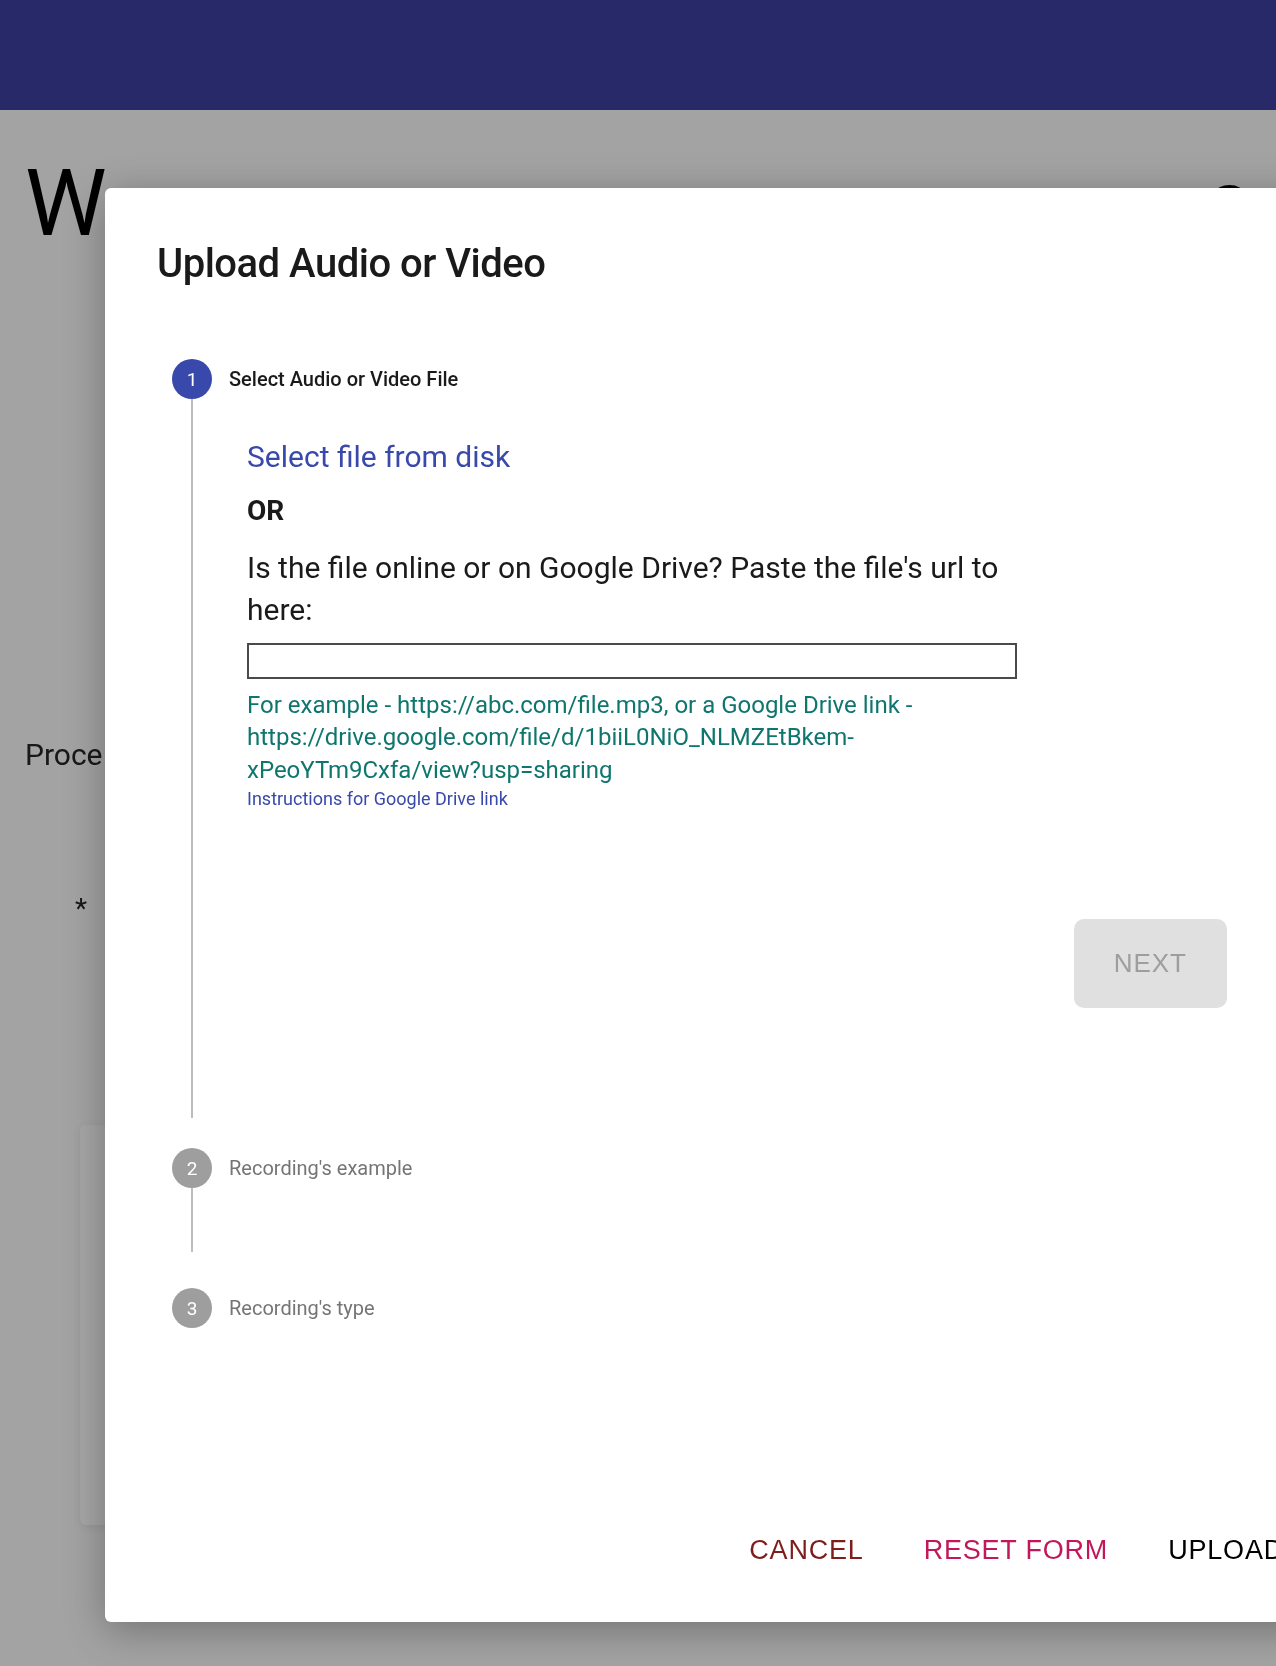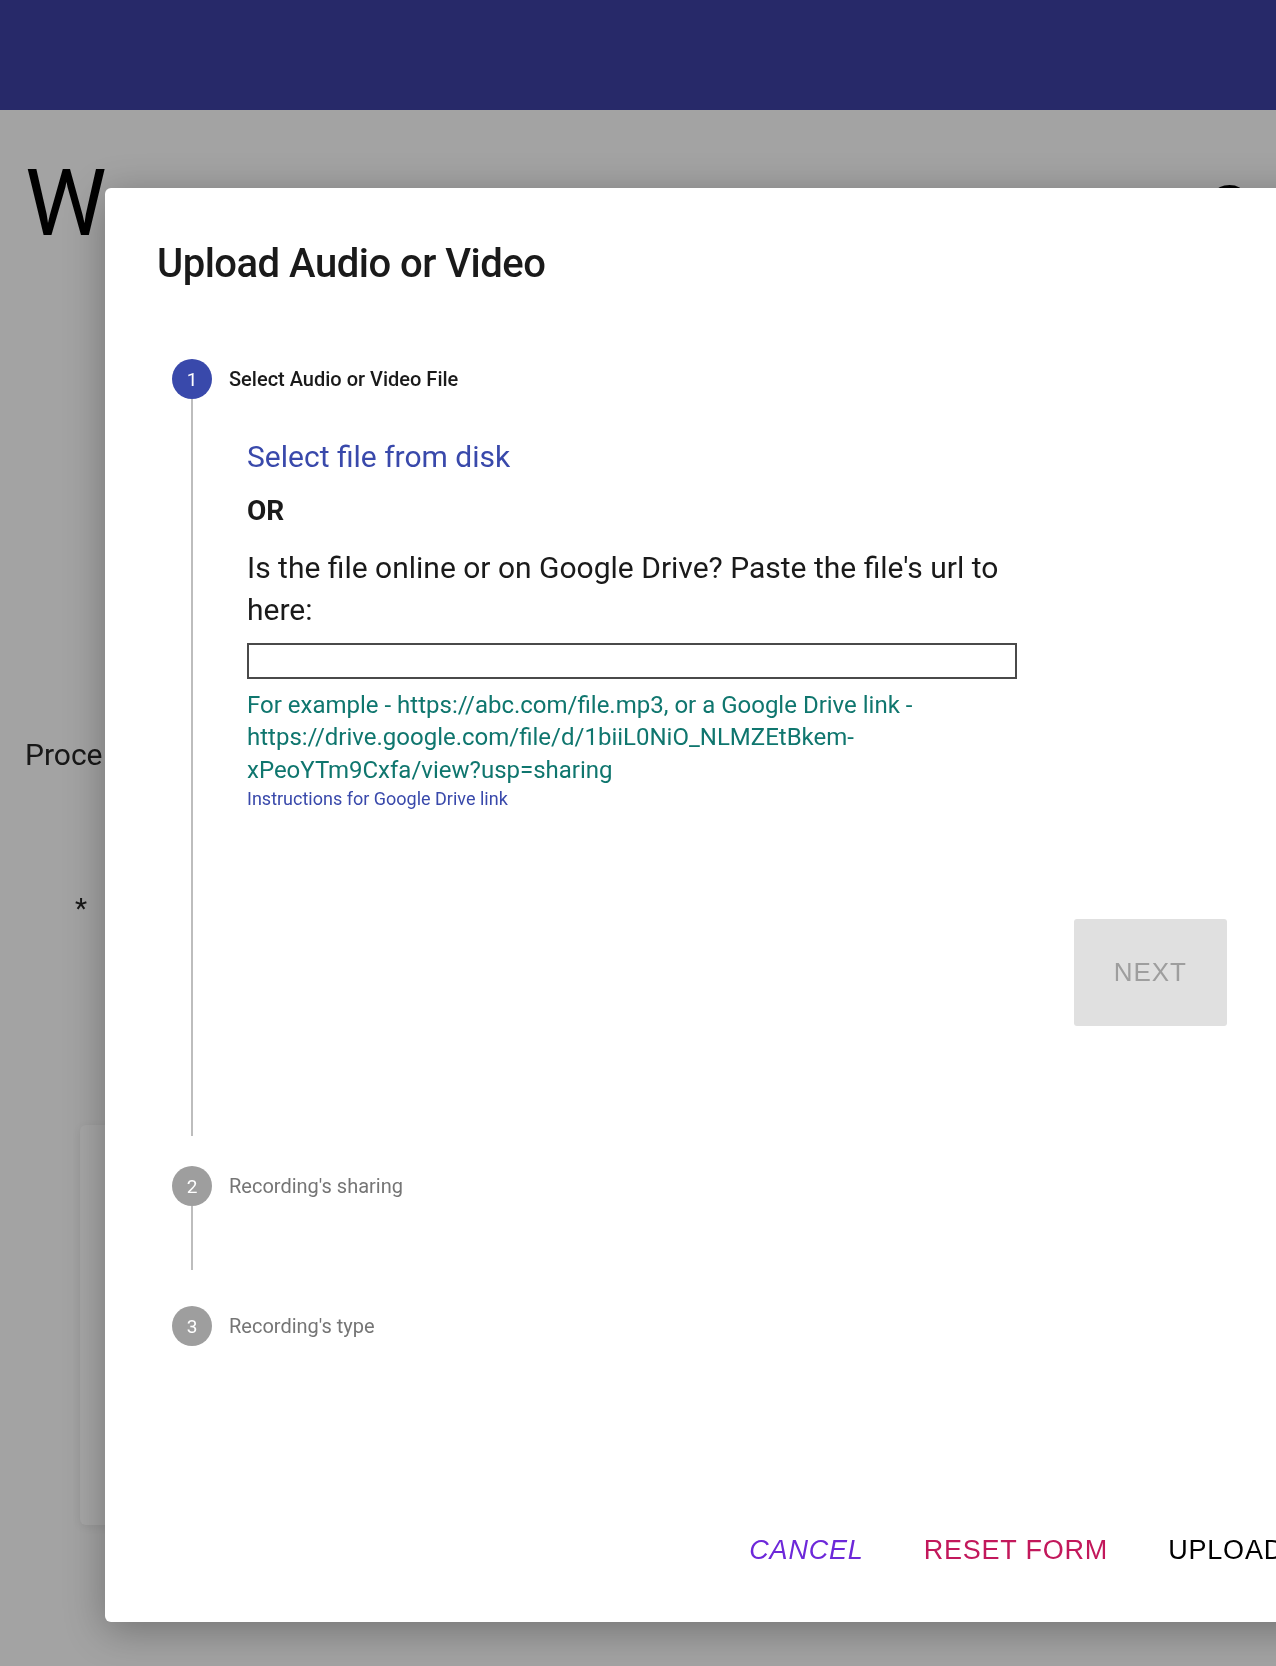--- a/index.html
+++ b/index.html
@@ -196,22 +196,22 @@
       margin-top: 110px;
       padding-right: 45px;
     }
     .next-button {
       background: #e0e0e0;
       color: #9e9e9e;
       border: none;
       font-size: 26px;
       font-weight: 500;
       letter-spacing: 1px;
-      padding: 38px 40px;
-      border-radius: 3px;
+      padding: 29px 40px;
+      border-radius: 10px;
       cursor: not-allowed;
     }
     .step-gap {
       height: 70px;
     }
     .step2 {
       margin-top: 70px;
     }
     .step3 {
       margin-top: 100px;
@@ -225,22 +225,21 @@
     .action-btn {
       background: none;
       border: none;
       font-size: 27px;
       font-weight: 500;
       letter-spacing: 0.8px;
       cursor: pointer;
       padding: 8px 4px;
     }
     .action-btn.cancel {
-      color: #6d28d9;
-      font-style: italic;
+      color: #7f1d1d;
     }
     .action-btn.reset {
       color: #c2185b;
     }
     .action-btn.upload {
       color: #000000;
       cursor: not-allowed;
     }
   </style>
 </head>
@@ -293,21 +292,21 @@
           </div>
           <div class="step-gap"></div>
         </div>
       </div>
 
       <div class="step step2">
         <div class="step-circle inactive">
           <span>2</span>
         </div>
         <div class="step-connector-short"></div>
-        <div class="step-label inactive">Recording's sharing</div>
+        <div class="step-label inactive">Recording's example</div>
       </div>
 
       <div class="step step3">
         <div class="step-circle inactive">
           <span>3</span>
         </div>
         <div class="step-label inactive">Recording's type</div>
       </div>
 
     </div>

